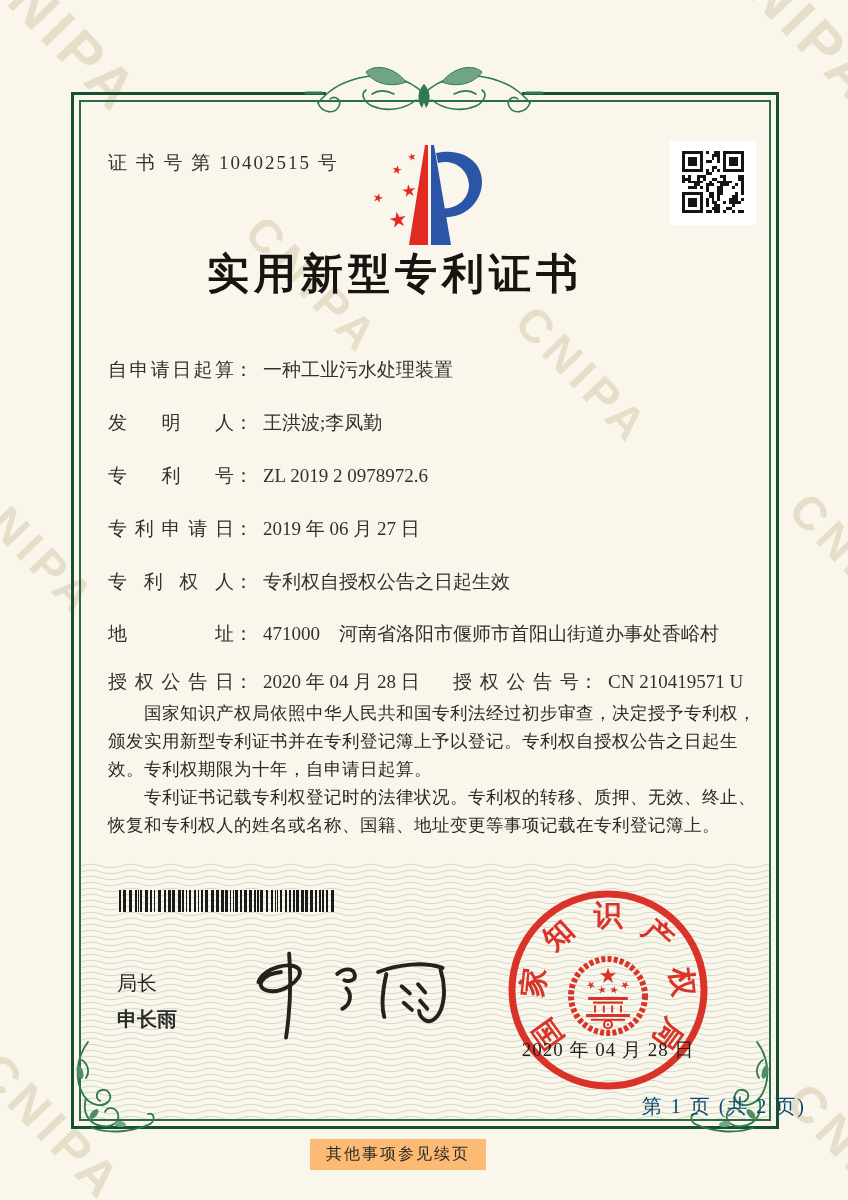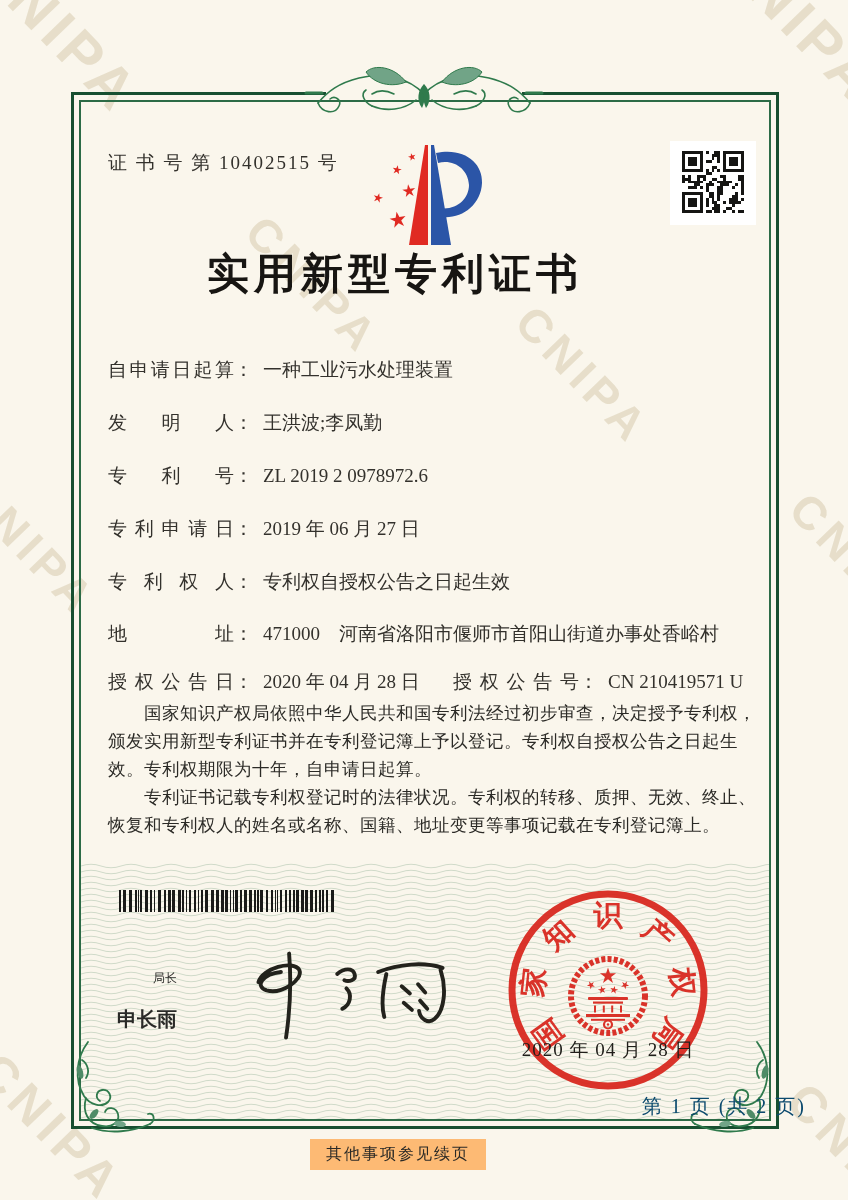--- a/index.html
+++ b/index.html
@@ -18,22 +18,22 @@
          letter-spacing:5px;color:#171512;margin-left:25px;}
   .qr-patch{position:absolute;left:670px;top:141px;width:86px;height:84px;background:#ffffff;}
   .frow{position:absolute;left:108px;width:672px;font-size:19px;color:#33312c;white-space:nowrap;}
   .flabel{display:inline-block;width:126px;text-align:justify;text-align-last:justify;vertical-align:bottom;}
   .fcolon{margin-right:10px;}
   .fval{white-space:pre;}
   .grant{position:absolute;left:345px;top:0;}
   .body-text{position:absolute;left:108px;top:699px;width:664px;font-size:17.5px;line-height:28px;
              letter-spacing:.5px;color:#2b2a26;}
   .body-text p{margin:0;text-indent:36px;}
-  .sig-title{position:absolute;left:117px;top:970px;font-size:12px;color:#2a2a28;
-             font-family:"Liberation Sans","DejaVu Sans",sans-serif;margin-left:36px;}
+  .sig-title{position:absolute;left:117px;top:970px;font-size:20px;color:#2a2a28;
+             font-family:"Liberation Sans","DejaVu Sans",sans-serif;}
   .sig-name{position:absolute;left:117px;top:1006px;font-size:20px;color:#2a2a28;
             font-family:"Liberation Sans","DejaVu Sans",sans-serif;font-weight:bold;}
   .seal-date{position:absolute;left:502px;top:1037px;width:212px;text-align:center;font-size:19px;
              letter-spacing:1px;color:#201e1a;}
   .page-ind{position:absolute;left:0;top:1093px;width:806px;text-align:right;font-size:20px;
             letter-spacing:2px;color:#0c4a6e;}
   .cont-note{position:absolute;left:398px;top:1139px;transform:translateX(-50%);background:#fdba74;
              padding:5px 16px;font-size:16px;letter-spacing:2px;color:#2b2a26;white-space:nowrap;}
   svg{display:block;}
   .seal-svg text{font-family:"Liberation Serif","DejaVu Serif",serif;font-size:29px;font-weight:700;fill:#d8251c;}

